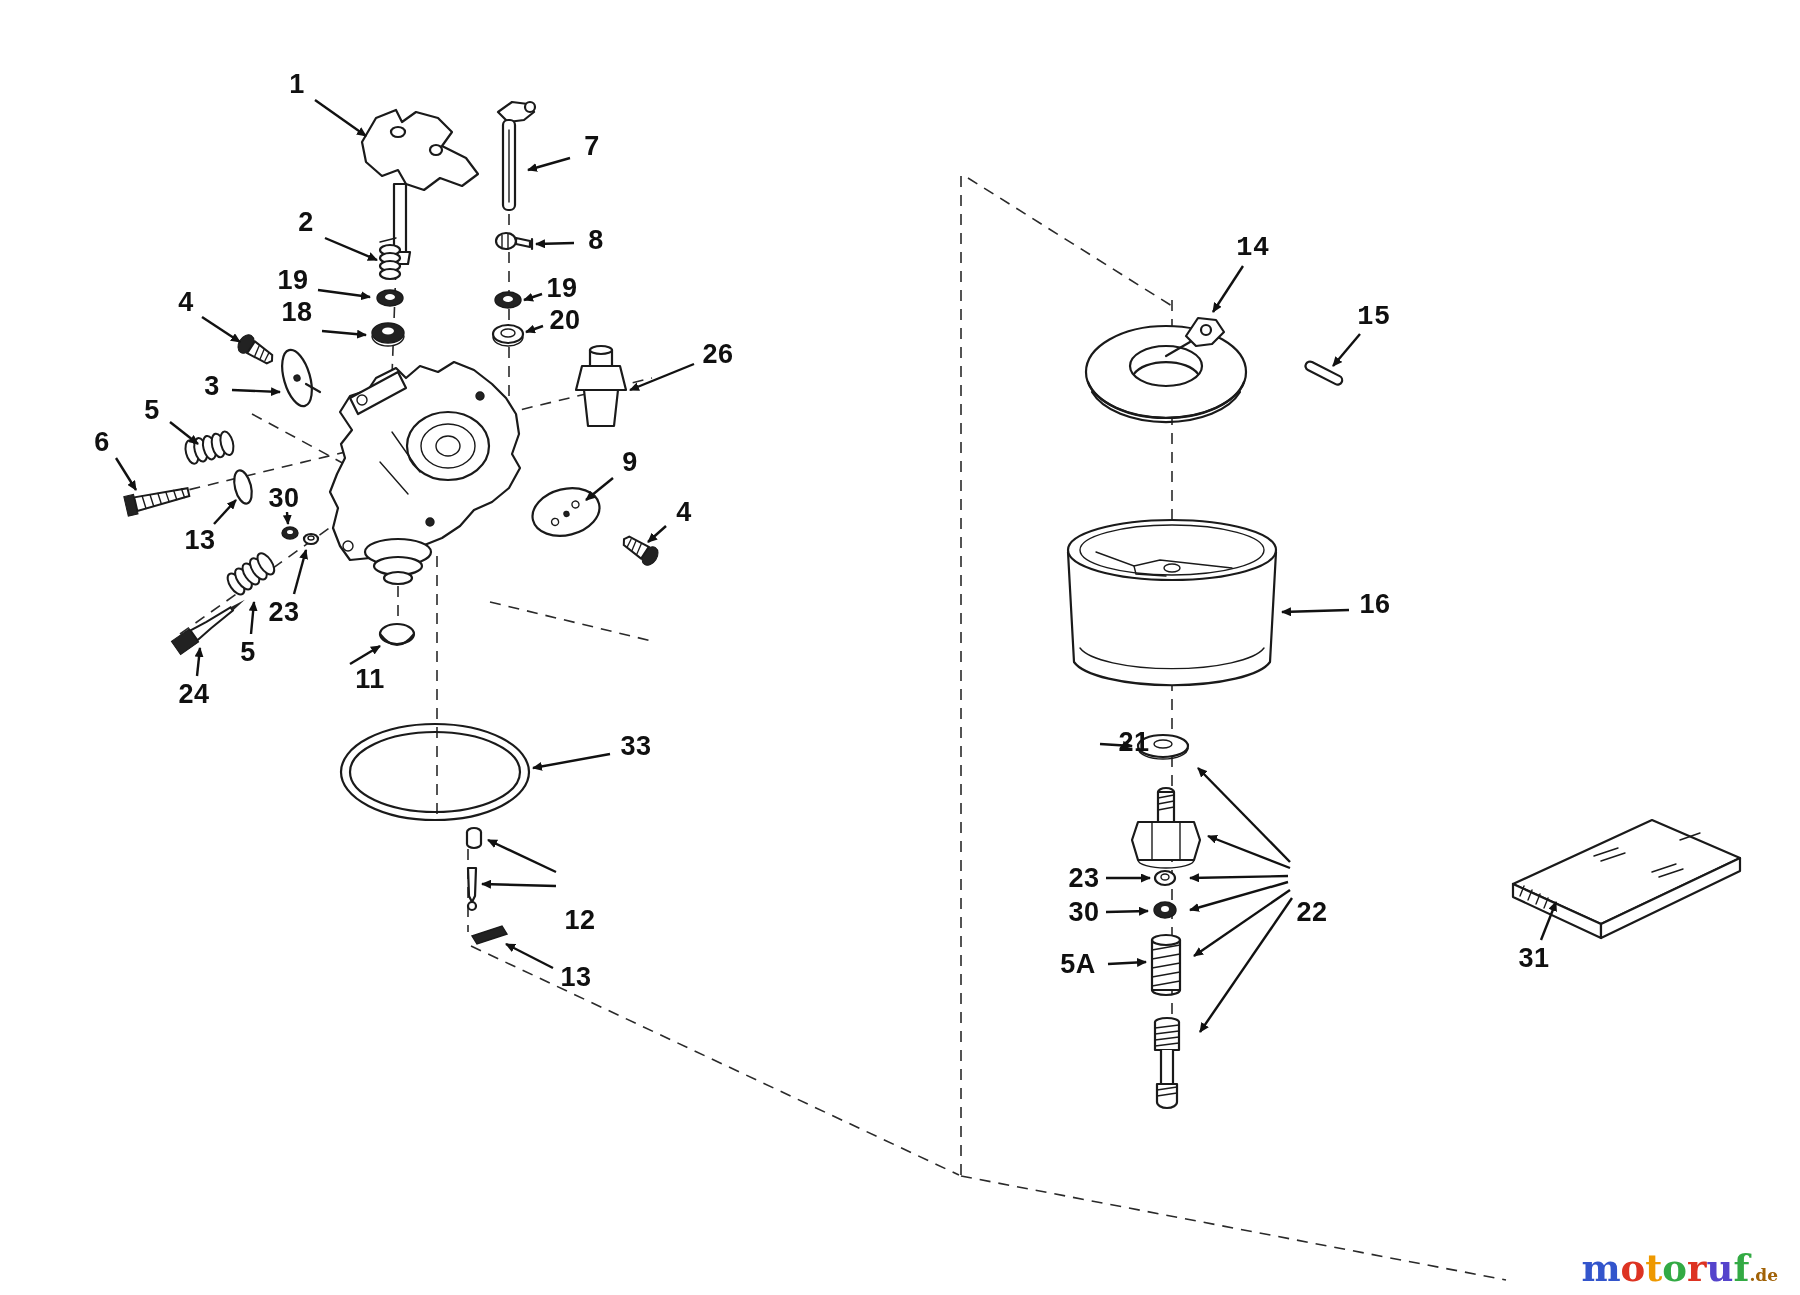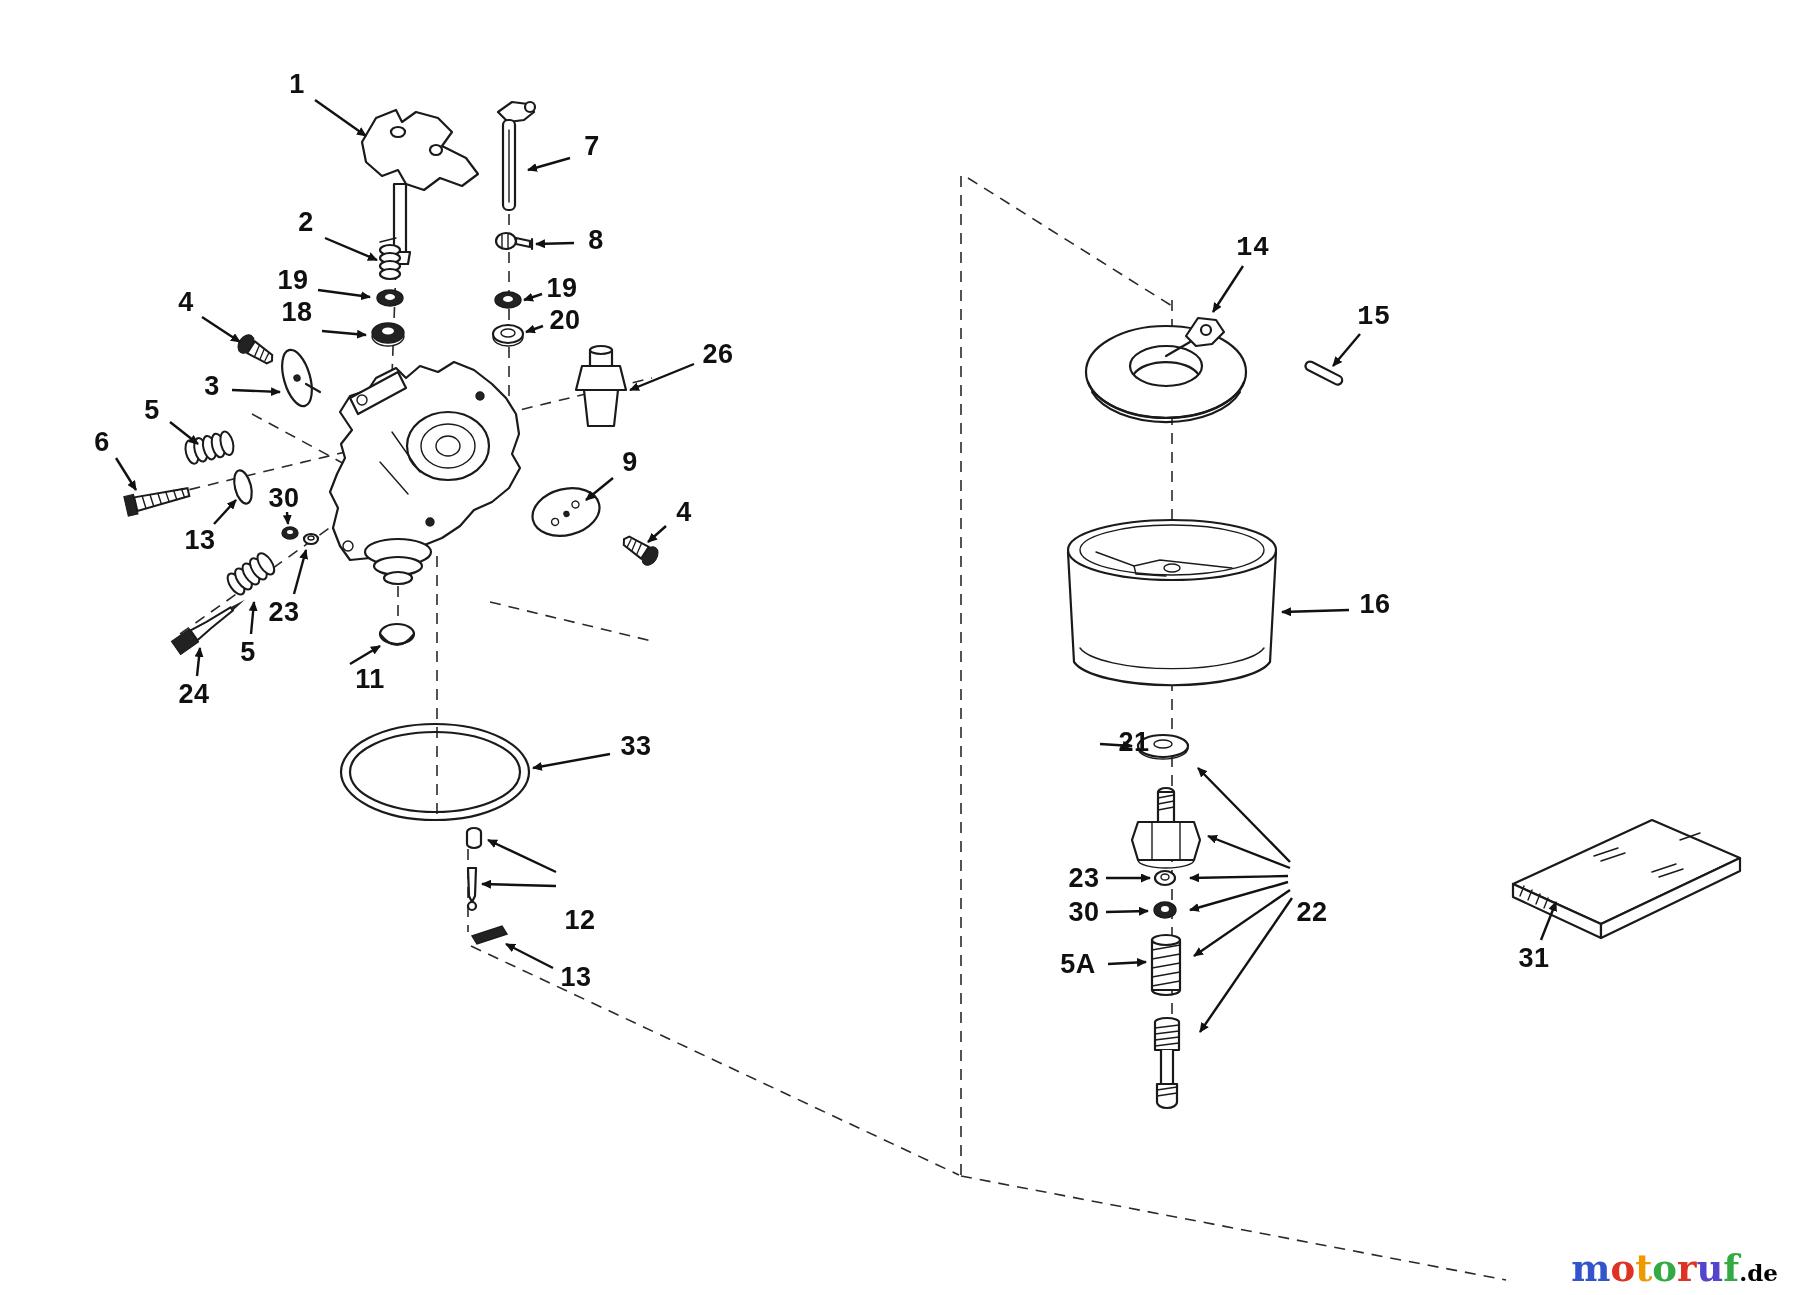--- a/index.html
+++ b/index.html
@@ -16,21 +16,21 @@
   .leader{stroke:#111;stroke-width:2.4;fill:none;}
   
   #labels{position:absolute;inset:0;pointer-events:none;}
   .part-label{position:absolute;transform:translate(-50%,-50%);
       font:700 27px "Liberation Sans",sans-serif;color:#101010;letter-spacing:.5px;
       white-space:nowrap;}
   
   .watermark{position:absolute;right:22px;bottom:8px;
       font-family:"DejaVu Serif",serif;font-weight:700;font-size:37px;
       line-height:1;cursor:pointer;user-select:none;}
-  .watermark .suffix{font-size:23px;color:#000000;font-weight:700;}
+  .watermark .suffix{font-size:17px;color:#a16207;font-weight:700;}
 </style>
 </head>
 <body>
 
 <div class="canvas">
 
 <svg id="diagram-svg" viewBox="0 0 1800 1295">
   <defs>
     <marker id="ah" markerWidth="11" markerHeight="9" refX="9" refY="4.5" orient="auto" markerUnits="userSpaceOnUse">
       <path d="M0,0 L10,4.5 L0,9 Z" fill="#111"></path>

